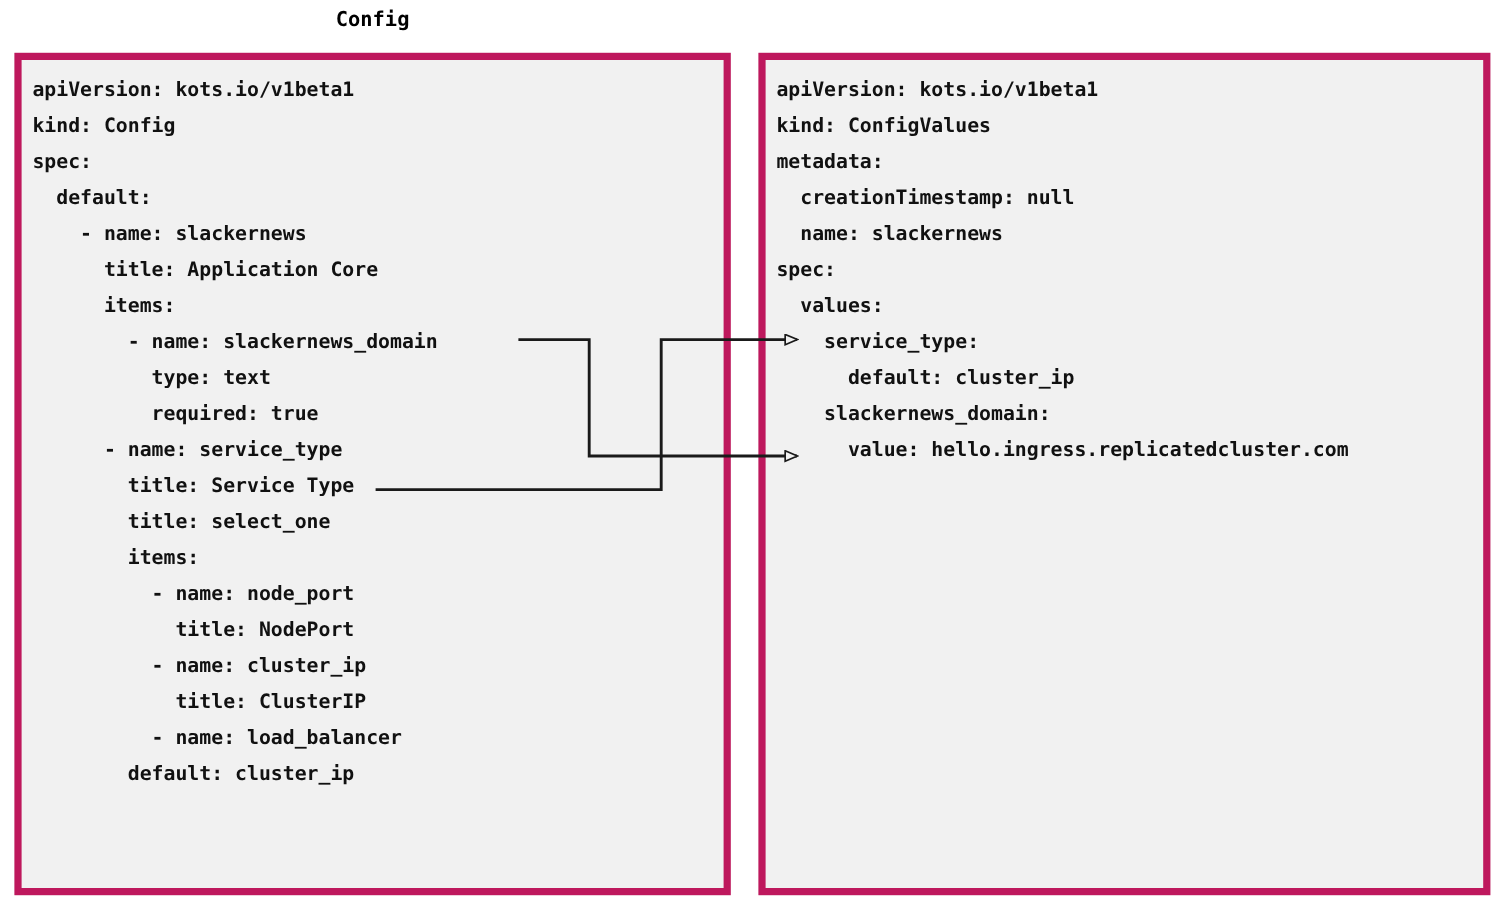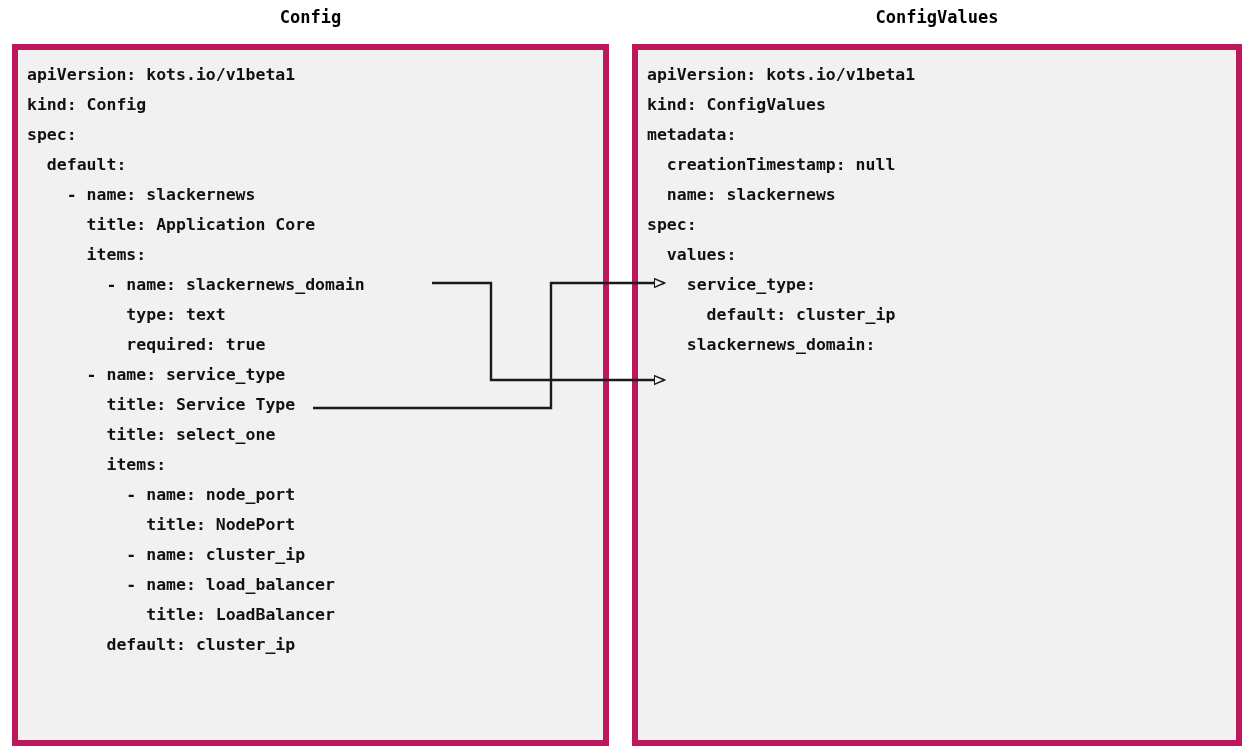--- a/index.html
+++ b/index.html
@@ -87,59 +87,59 @@
     pointer-events: none;
   }
 </style>
 </head>
 <body>
 
 <div class="stage">
 
   <div class="panel-title" id="title-config">Config</div>
 
-  <div class="panel-title" id="title-values">ConfigValues</div>
 
   <div class="code-panel" id="panel-config">
     <div class="code-body" id="config-lines">
         <div class="code-line">apiVersion: kots.io/v1beta1</div>
         <div class="code-line">kind: Config</div>
         <div class="code-line">spec:</div>
         <div class="code-line">  default:</div>
         <div class="code-line">    - name: slackernews</div>
         <div class="code-line">      title: Application Core</div>
         <div class="code-line">      items:</div>
         <div class="code-line">        - name: slackernews_domain</div>
         <div class="code-line">          type: text</div>
         <div class="code-line">          required: true</div>
         <div class="code-line">      - name: service_type</div>
         <div class="code-line">        title: Service Type</div>
         <div class="code-line">        title: select_one</div>
         <div class="code-line">        items:</div>
         <div class="code-line">          - name: node_port</div>
         <div class="code-line">            title: NodePort</div>
         <div class="code-line">          - name: cluster_ip</div>
+        <div class="code-line">            title: ClusterIP</div>
         <div class="code-line">          - name: load_balancer</div>
-        <div class="code-line">            title: LoadBalancer</div>
         <div class="code-line">        default: cluster_ip</div>
       </div>
   </div>
 
   <div class="code-panel" id="panel-values">
     <div class="code-body" id="values-lines">
         <div class="code-line">apiVersion: kots.io/v1beta1</div>
         <div class="code-line">kind: ConfigValues</div>
         <div class="code-line">metadata:</div>
         <div class="code-line">  creationTimestamp: null</div>
         <div class="code-line">  name: slackernews</div>
         <div class="code-line">spec:</div>
         <div class="code-line">  values:</div>
         <div class="code-line">    service_type:</div>
         <div class="code-line">      default: cluster_ip</div>
         <div class="code-line">    slackernews_domain:</div>
+        <div class="code-line">      value: hello.ingress.replicatedcluster.com</div>
       </div>
   </div>
 
   <svg id="connectors" viewBox="0 0 1258 756">
     <defs>
       <marker id="open-arrow" markerWidth="12" markerHeight="12" refX="10.5" refY="5" orient="auto" markerUnits="userSpaceOnUse">
         <path d="M 0.8 0.7 L 11 5 L 0.8 9.3 Z" fill="#f1f1f1" stroke="#1a1a1a" stroke-width="1.4" stroke-linejoin="miter"></path>
       </marker>
     </defs>
     <g id="connector-paths">

